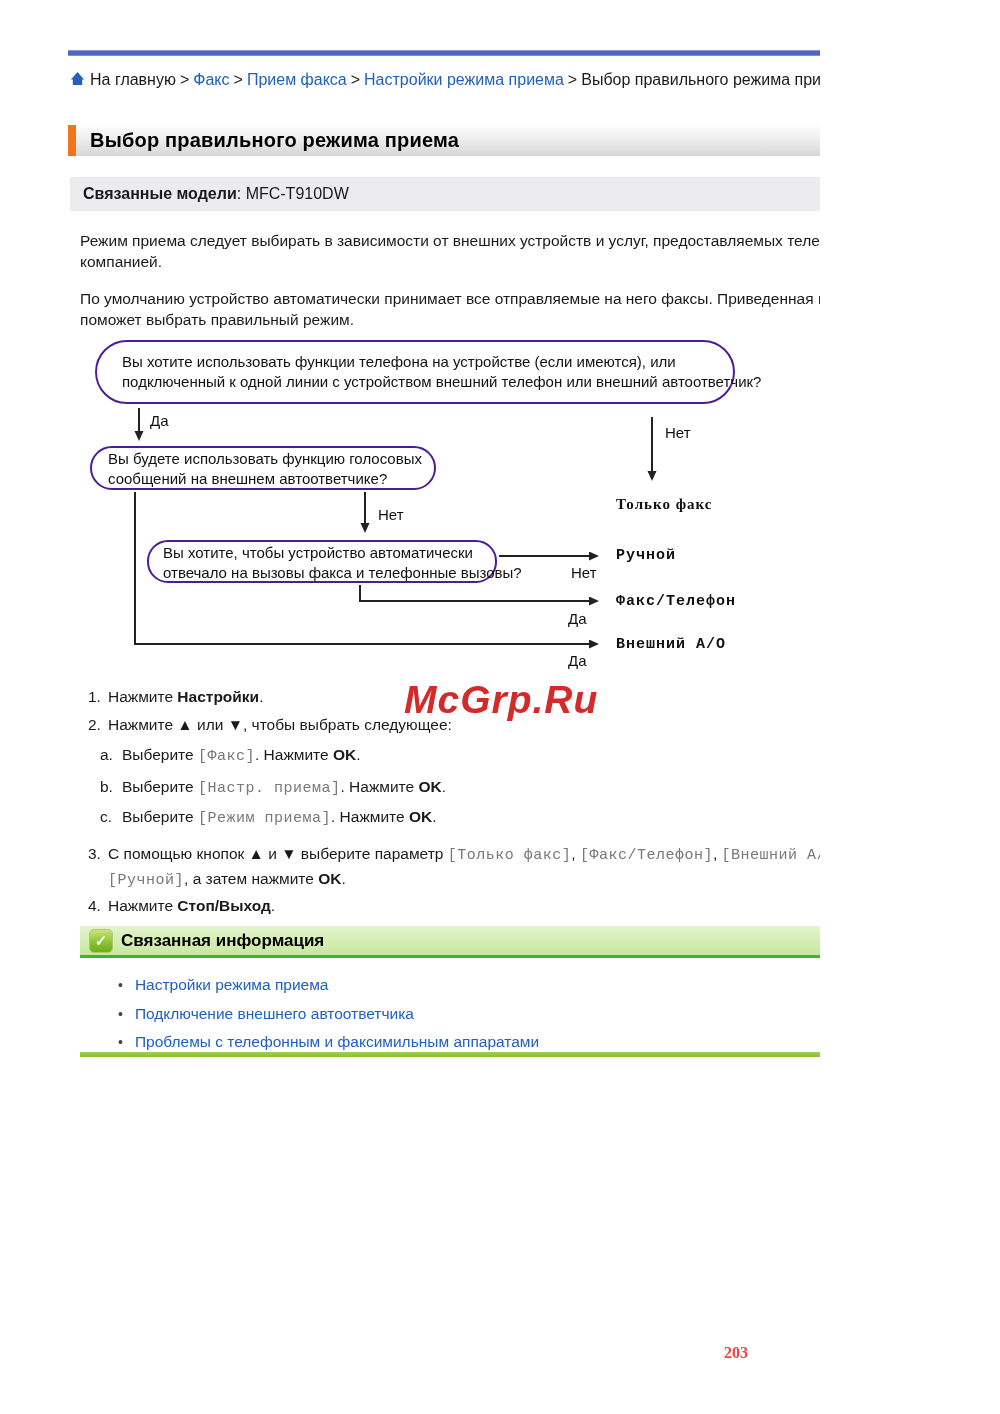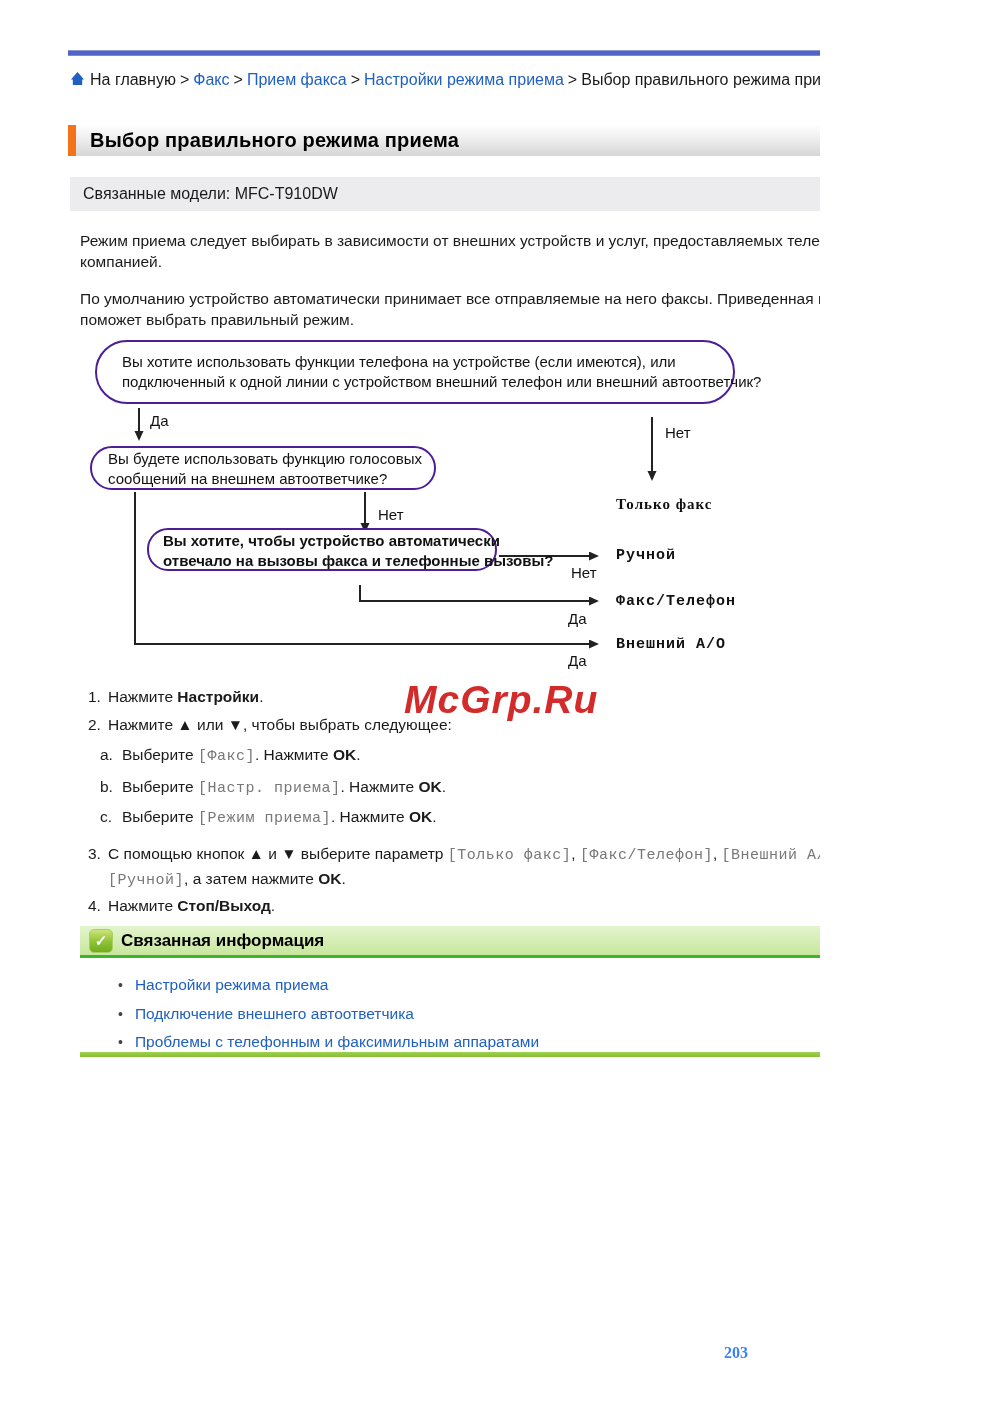--- a/index.html
+++ b/index.html
@@ -23,36 +23,36 @@
   
   .title-bar { position:absolute; left:68px; top:125px; width:864px; height:31px;
     background:linear-gradient(to bottom,#fefefe 0%,#eeeeee 45%,#d6d6d6 100%);
     display:flex; align-items:center; }
   .title-accent { width:8px; height:31px; background:#f3731b; flex:0 0 8px; }
   .title-text { font-size:20px; font-weight:bold; color:#000; padding-left:14px; letter-spacing:0.2px; }
 
   
   .models-box { position:absolute; left:70px; top:177px; width:860px; height:34px;
     background:#ececef; font-size:16px; line-height:34px; padding-left:13px; color:#1a1a1a; }
-  .models-label { font-weight:normal;text-align:center; }
+  .models-label { font-weight:bold;text-align:center; }
 
   
   .para { position:absolute; left:80px; width:856px; font-size:15.5px; line-height:21px; color:#1a1a1a; }
   .para1 { top:230px; }
   .para2 { top:288px; }
 
   
   .flowchart { position:absolute; left:68px; top:340px; width:864px; height:335px; }
   .fc-svg { position:absolute; left:0; top:0; }
   .fc-box { position:absolute; background:#fff; border:2px solid #4c1d95;
     font-size:15px; line-height:20px; color:#111; }
   .fc-box .ln { white-space:nowrap; }
   .fc-q1 { left:27px; top:0; width:640px; height:64px; border-radius:32px; padding:10px 0 0 25px; }
   .fc-q2 { left:22px; top:106px; width:346px; height:44px; border-radius:22px; padding:1px 0 0 16px; }
-  .fc-q3 { left:79px; top:188px; width:350px; height:43px; border-radius:21px; padding:1px 0 0 14px;font-weight:bold; }
+  .fc-q3 { left:79px; top:200px; width:350px; height:43px; border-radius:21px; padding:1px 0 0 14px; }
   .fc-label { position:absolute; font-size:15px; color:#111; }
   .fc-outcome { position:absolute; left:548px; font-family:"Liberation Mono", monospace;
     font-weight:bold; font-size:15px; letter-spacing:1px; color:#111; white-space:nowrap; }
 
   
   .steps { position:absolute; left:88px; top:686px; width:846px; font-size:15.5px; line-height:21px; }
   .step { display:flex; }
   .step .marker { flex:0 0 20px; }
   .substep { margin-left:12px; }
   .substep .marker { flex:0 0 22px; }
@@ -81,21 +81,21 @@
   .rel-link { color:#2060c0; font-size:15.5px; cursor:pointer; text-decoration:none; }
 
   .bottom-bar { position:absolute; left:80px; top:1052px; width:850px; height:5px;
     background:linear-gradient(to bottom,#9fd14f,#86bf35); }
 
   
   .watermark { position:absolute; left:404px; top:678px; font-size:39px; font-weight:bold;
     font-style:italic; color:#d32a2a; letter-spacing:1px; white-space:nowrap; }
 
   .page-num { position:absolute; right:72px; top:1344px; font-family:"Liberation Serif", serif;
-    font-weight:bold; font-size:16px; color:#3b82f6; }
+    font-weight:bold; font-size:16px; color:#ef4444; }
 </style>
 </head>
 <body>
 
 <div class="page">
 
   <div class="top-bar"></div>
 
   <div class="breadcrumb">
     <svg class="home-icon" width="15" height="15" viewBox="0 0 16 16">

